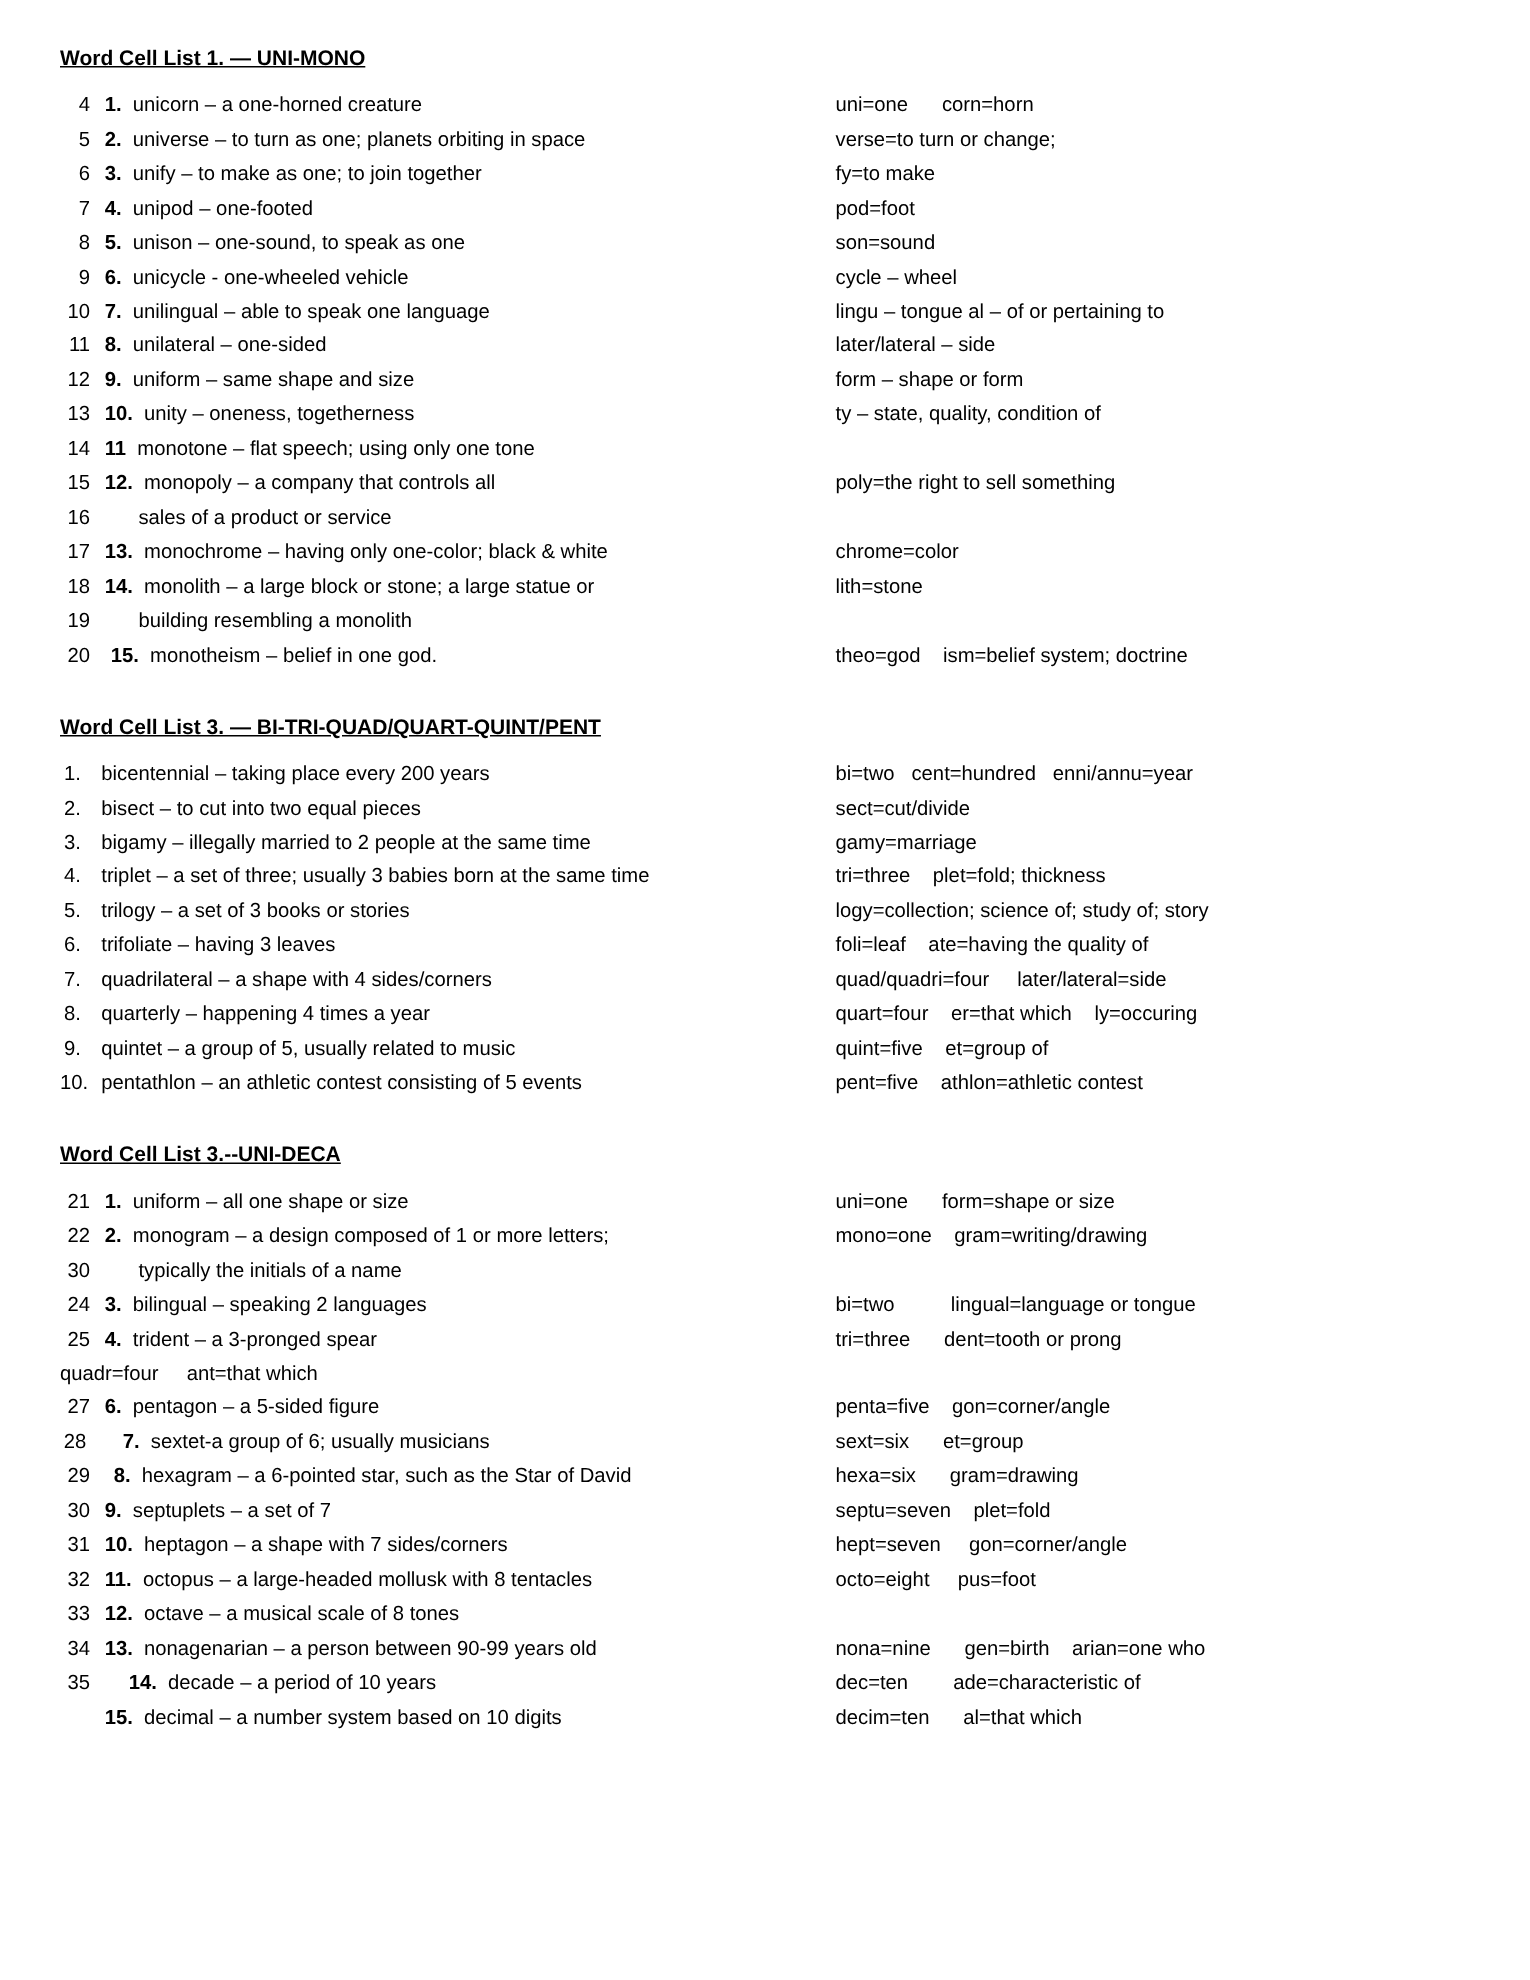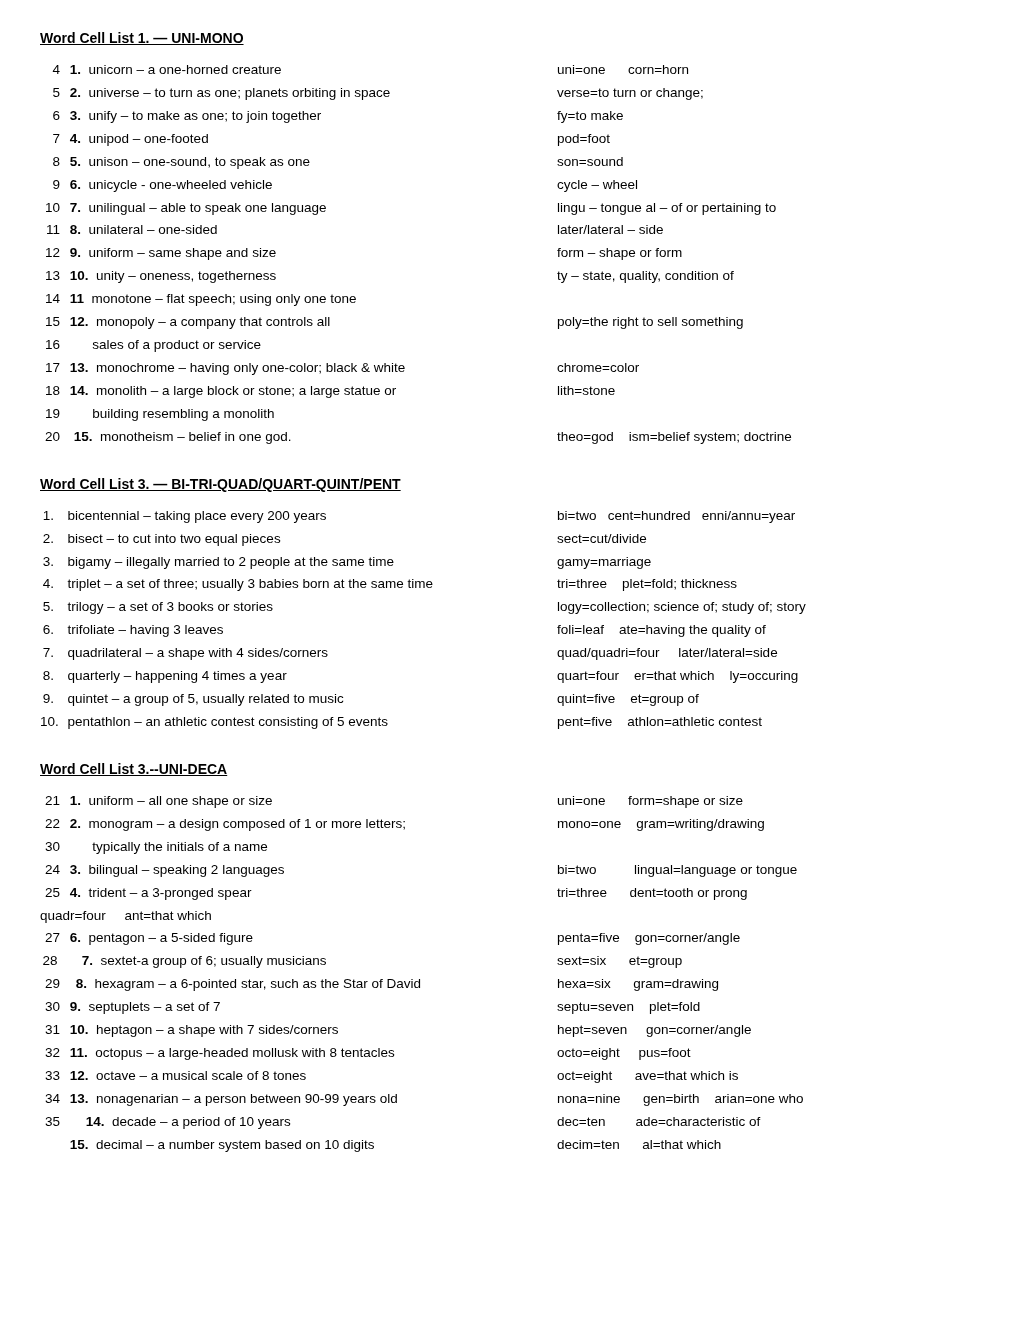--- a/index.html
+++ b/index.html
@@ -207,21 +207,20 @@
       <div class="word-row">
         <div class="left-col"><span style="display:inline-block;width:20px;text-align:right;margin-right:6px;">31</span> <strong>10.</strong>&nbsp; heptagon – a shape with 7 sides/corners</div>
         <div class="right-col">hept=seven &nbsp;&nbsp;&nbsp; gon=corner/angle</div>
       </div>
       <div class="word-row">
         <div class="left-col"><span style="display:inline-block;width:20px;text-align:right;margin-right:6px;">32</span> <strong>11.</strong>&nbsp; octopus – a large-headed mollusk with 8 tentacles</div>
         <div class="right-col">octo=eight &nbsp;&nbsp;&nbsp; pus=foot</div>
       </div>
       <div class="word-row">
         <div class="left-col"><span style="display:inline-block;width:20px;text-align:right;margin-right:6px;">33</span> <strong>12.</strong>&nbsp; octave – a musical scale of 8 tones</div>
-        <div class="right-col">oct=eight &nbsp;&nbsp;&nbsp;&nbsp; ave=that which is</div>
       </div>
       <div class="word-row">
         <div class="left-col"><span style="display:inline-block;width:20px;text-align:right;margin-right:6px;">34</span> <strong>13.</strong>&nbsp; nonagenarian – a person between 90-99 years old</div>
         <div class="right-col">nona=nine &nbsp;&nbsp;&nbsp;&nbsp; gen=birth &nbsp;&nbsp; arian=one who</div>
       </div>
       <div class="word-row">
         <div class="left-col"><span style="display:inline-block;width:20px;text-align:right;margin-right:22px;">35</span> <strong>14.</strong>&nbsp; decade – a period of 10 years</div>
         <div class="right-col">dec=ten &nbsp;&nbsp;&nbsp;&nbsp;&nbsp;&nbsp; ade=characteristic of</div>
       </div>
       <div class="word-row">

